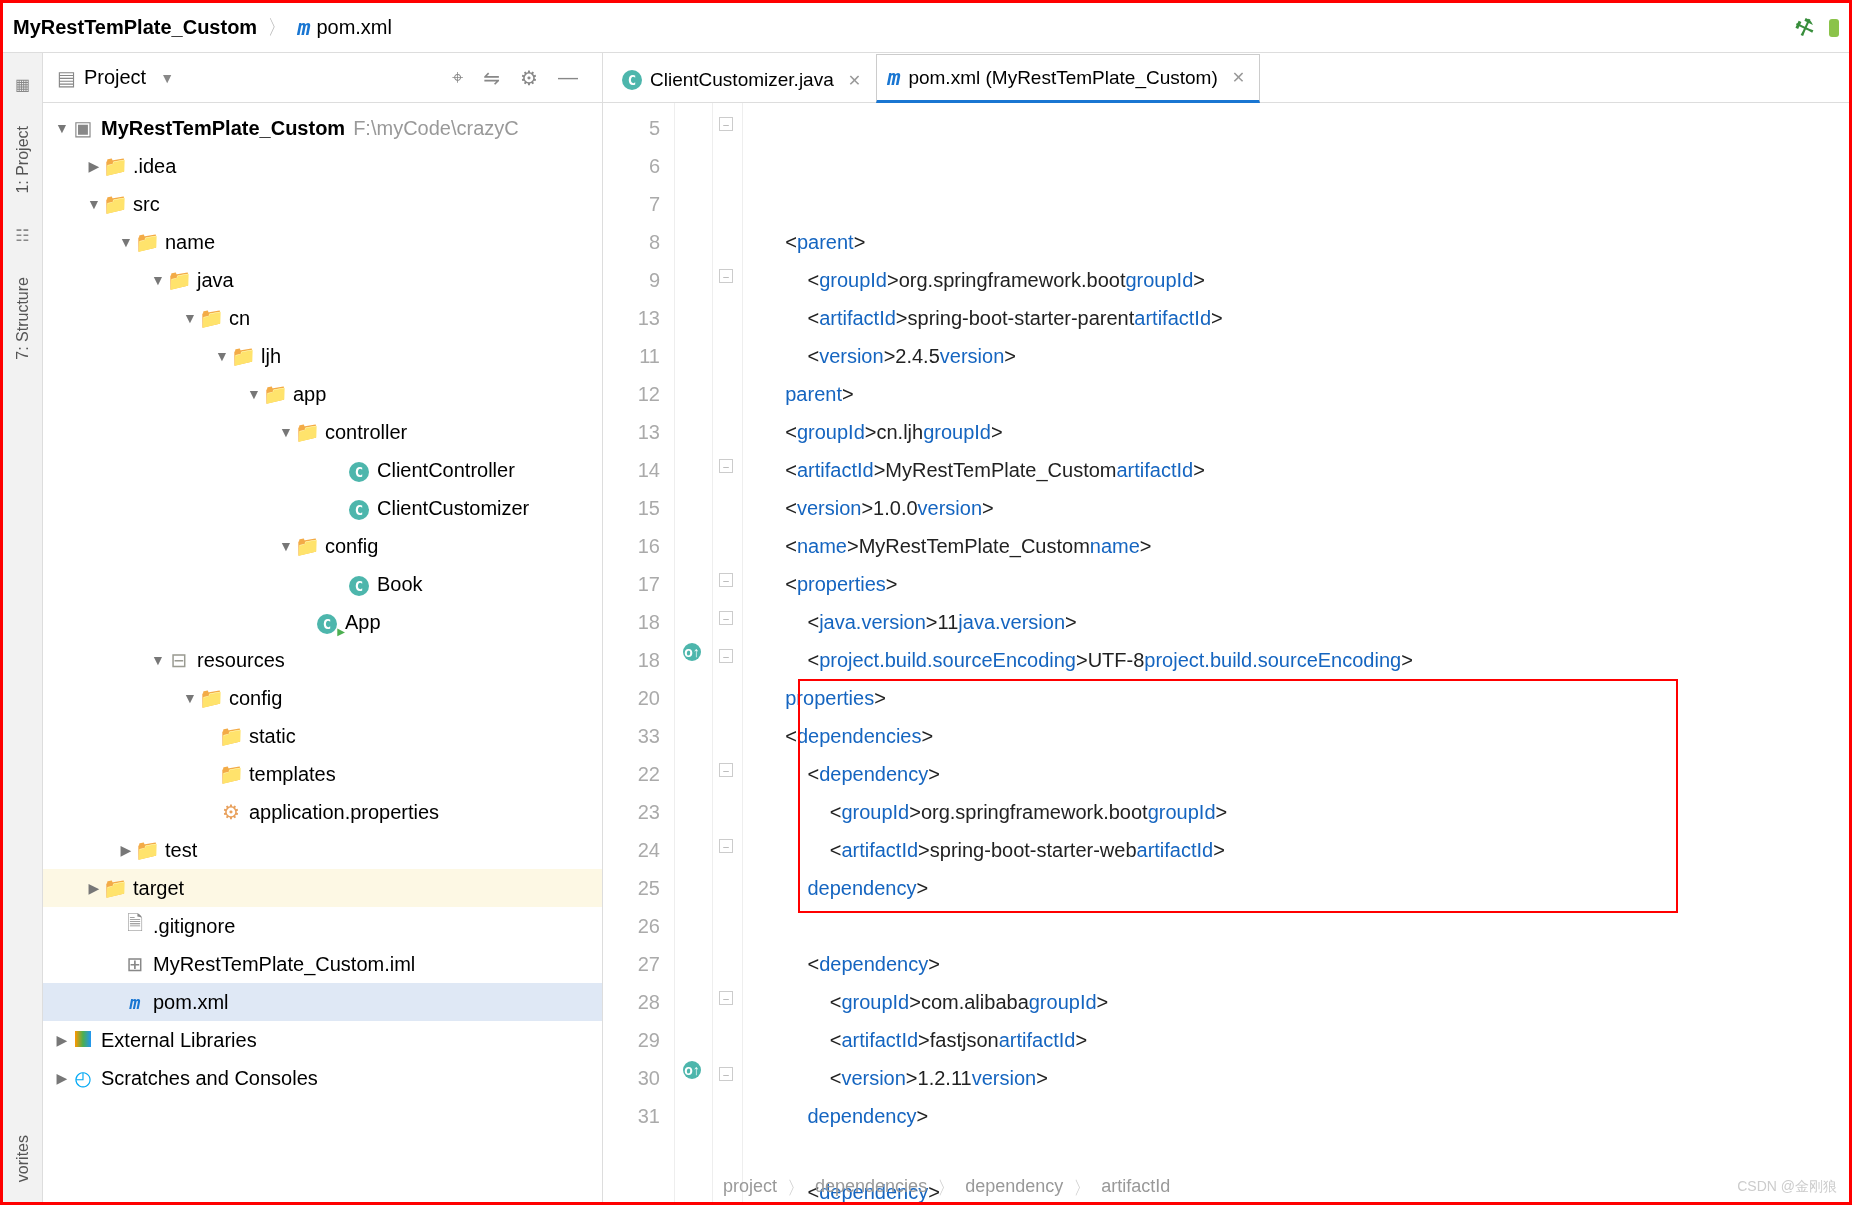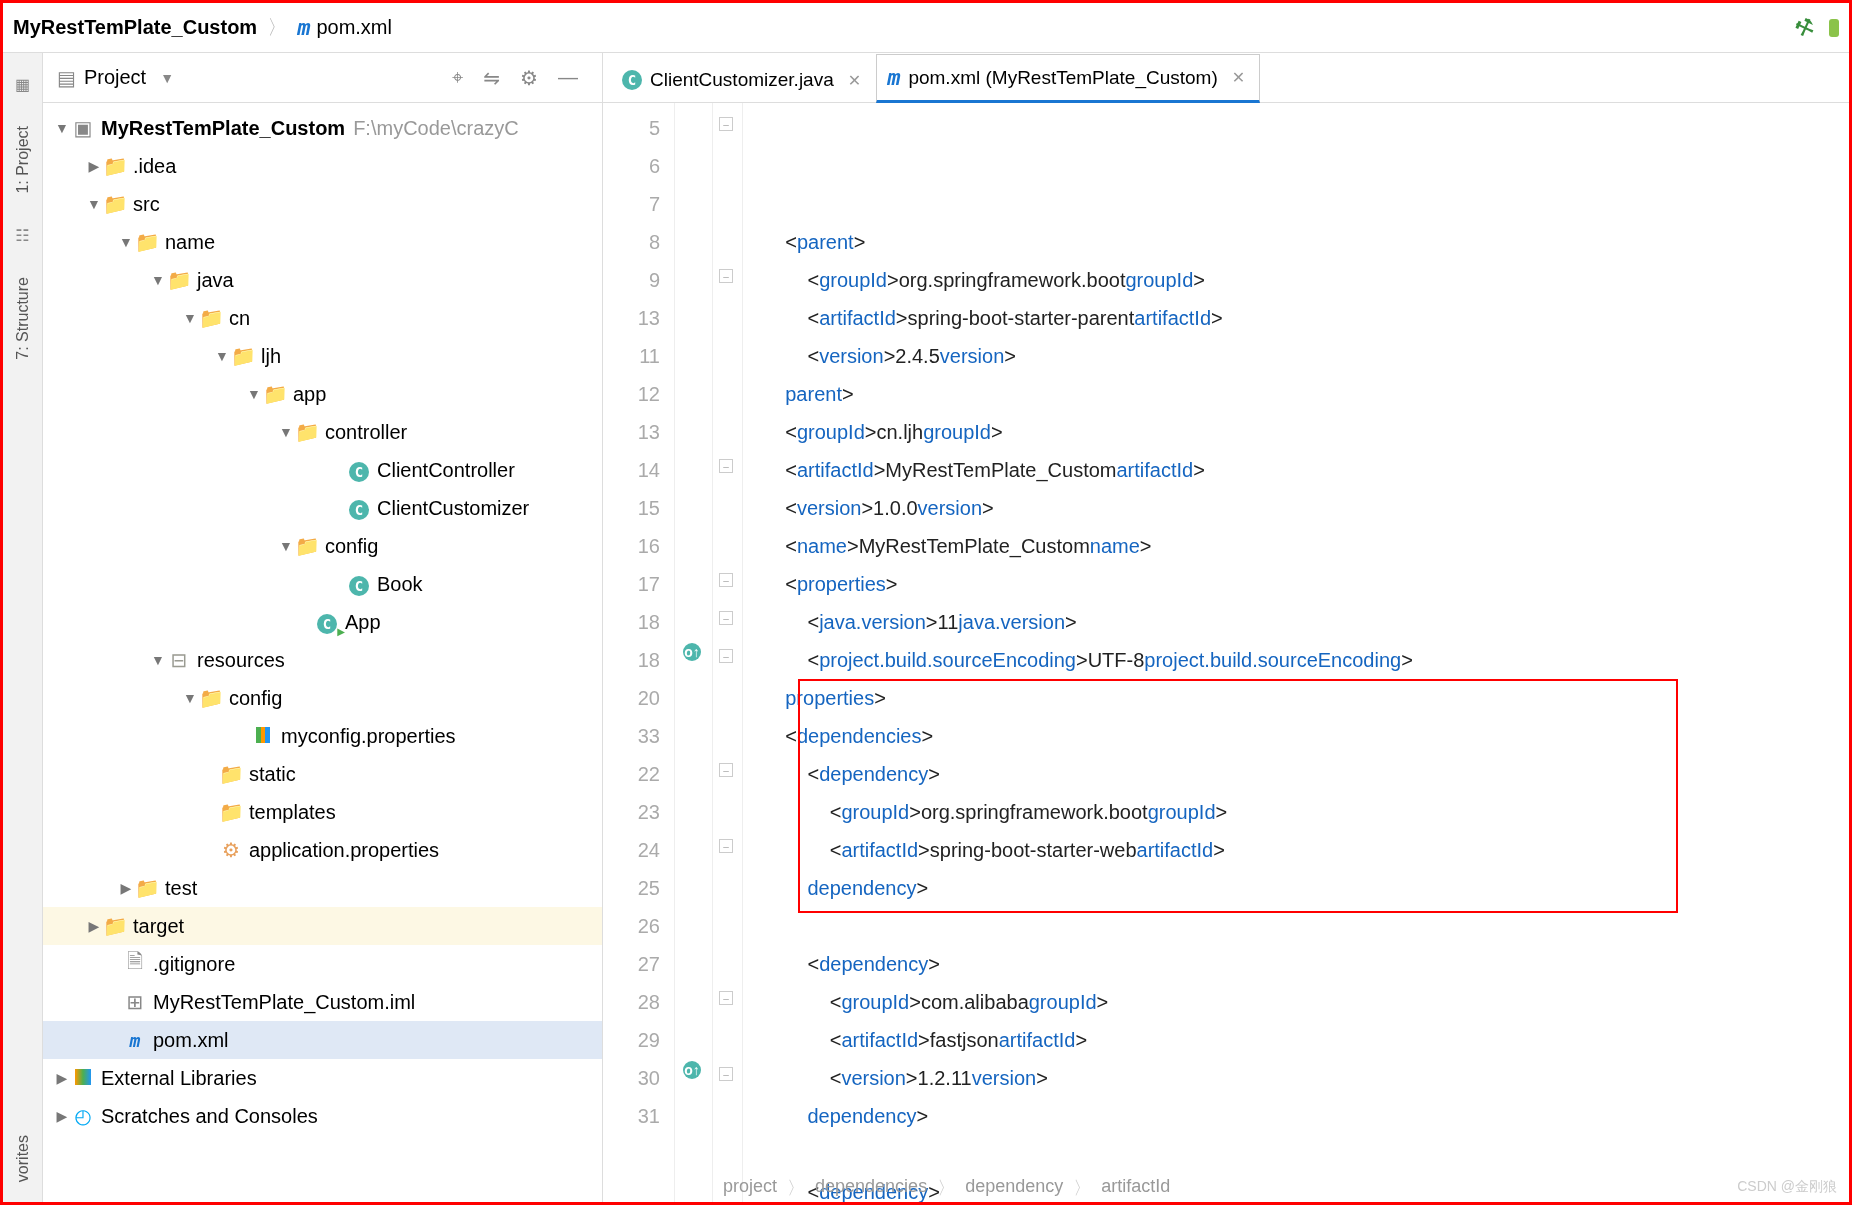--- a/index.html
+++ b/index.html
@@ -186,25 +186,20 @@
         </div>
       <div class="tree-row" style="padding-left:106px">
           <span class="arrow">▼</span>
           <span class="ticon folder-gray">⊟</span>
           <span>resources</span>
         </div>
       <div class="tree-row" style="padding-left:138px">
           <span class="arrow">▼</span>
           <span class="ticon folder-gray">📁</span>
           <span>config</span>
-        </div>
-      <div class="tree-row" style="padding-left:190px">
-          <span class="arrow blank">▶</span>
-          <span class="ticon"><span class="bars-icon"></span></span>
-          <span>myconfig.properties</span>
         </div>
       <div class="tree-row" style="padding-left:158px">
           <span class="arrow blank">▶</span>
           <span class="ticon folder-gray">📁</span>
           <span>static</span>
         </div>
       <div class="tree-row" style="padding-left:158px">
           <span class="arrow blank">▶</span>
           <span class="ticon folder-gray">📁</span>
           <span>templates</span>

